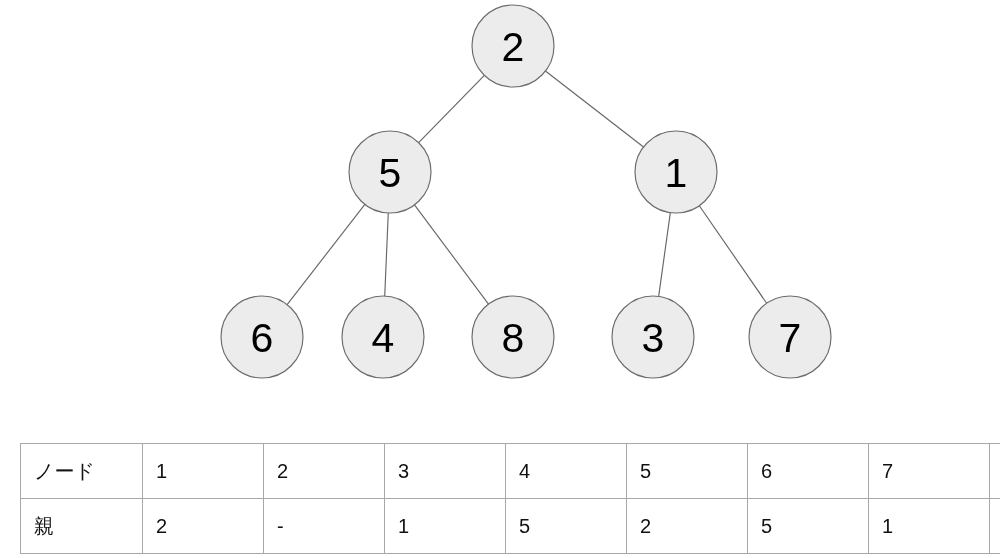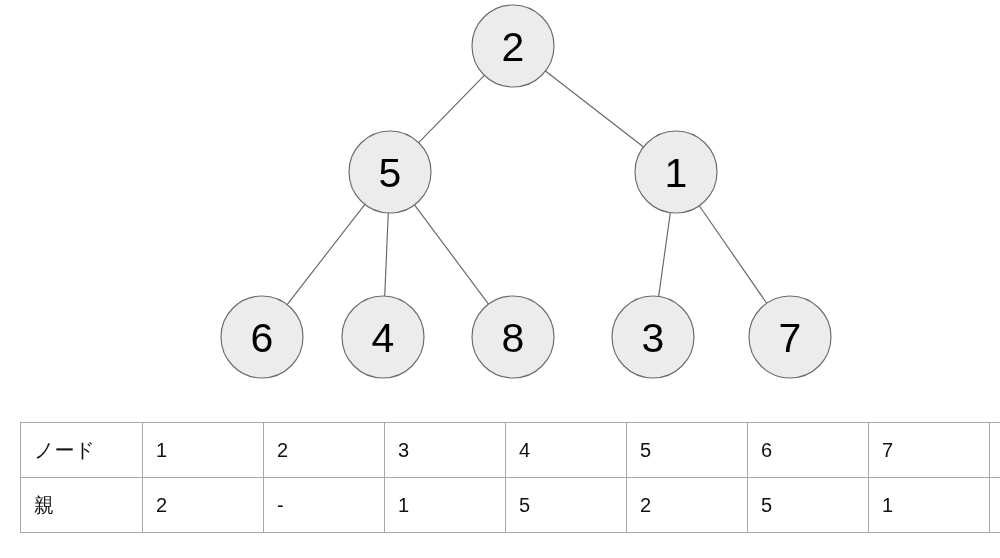--- a/index.html
+++ b/index.html
@@ -47,21 +47,21 @@
     font-size: 41px;
     fill: #000000;
     text-anchor: middle;
     dominant-baseline: central;
   }
 
   
   #parent-table-wrap {
     position: absolute;
     left: 20px;
-    top: 422px;
+    top: 443px;
     width: 968px;
     border-radius: 28px;
   }
   table.parent-table {
     border-collapse: collapse;
     table-layout: fixed;
     width: 968px;
     background: #ffffff;
   }
   table.parent-table td {

